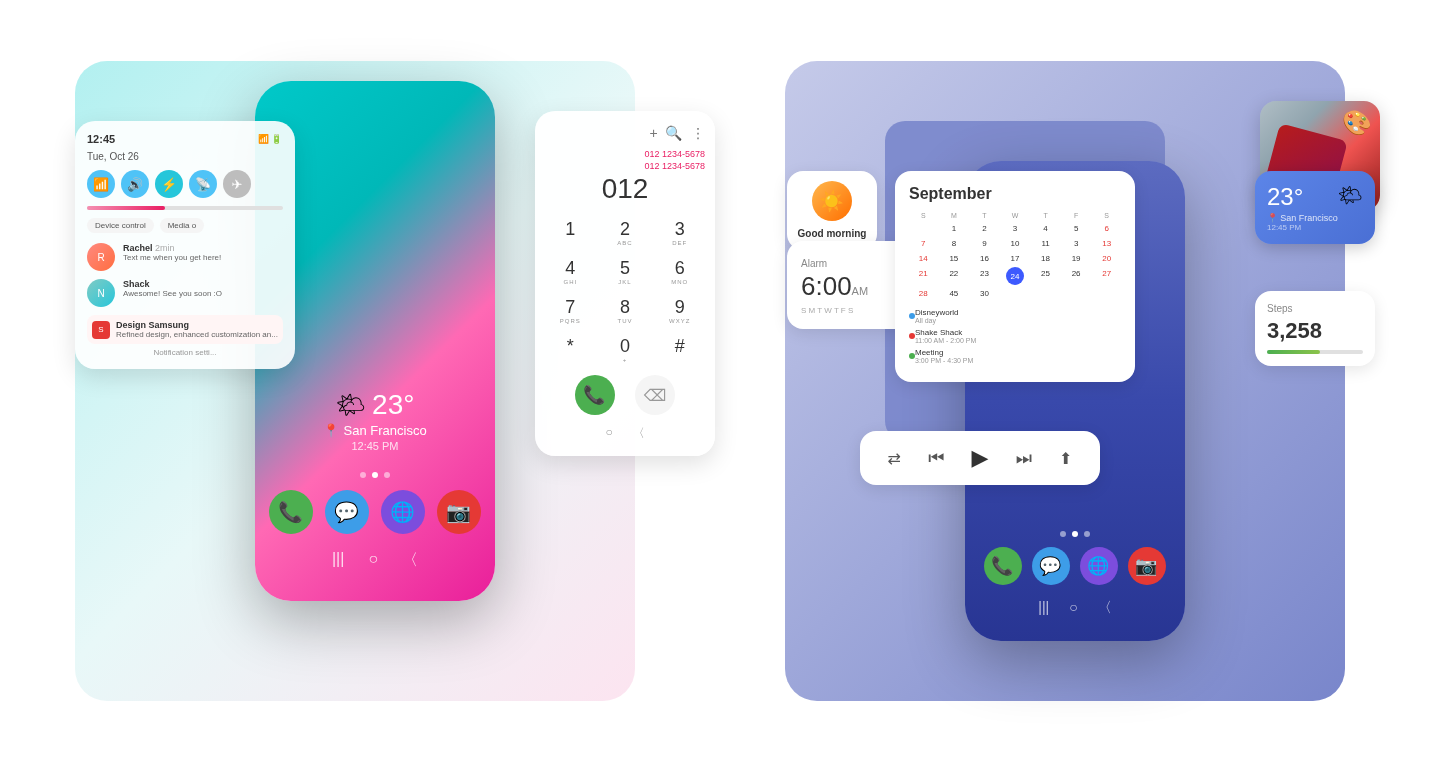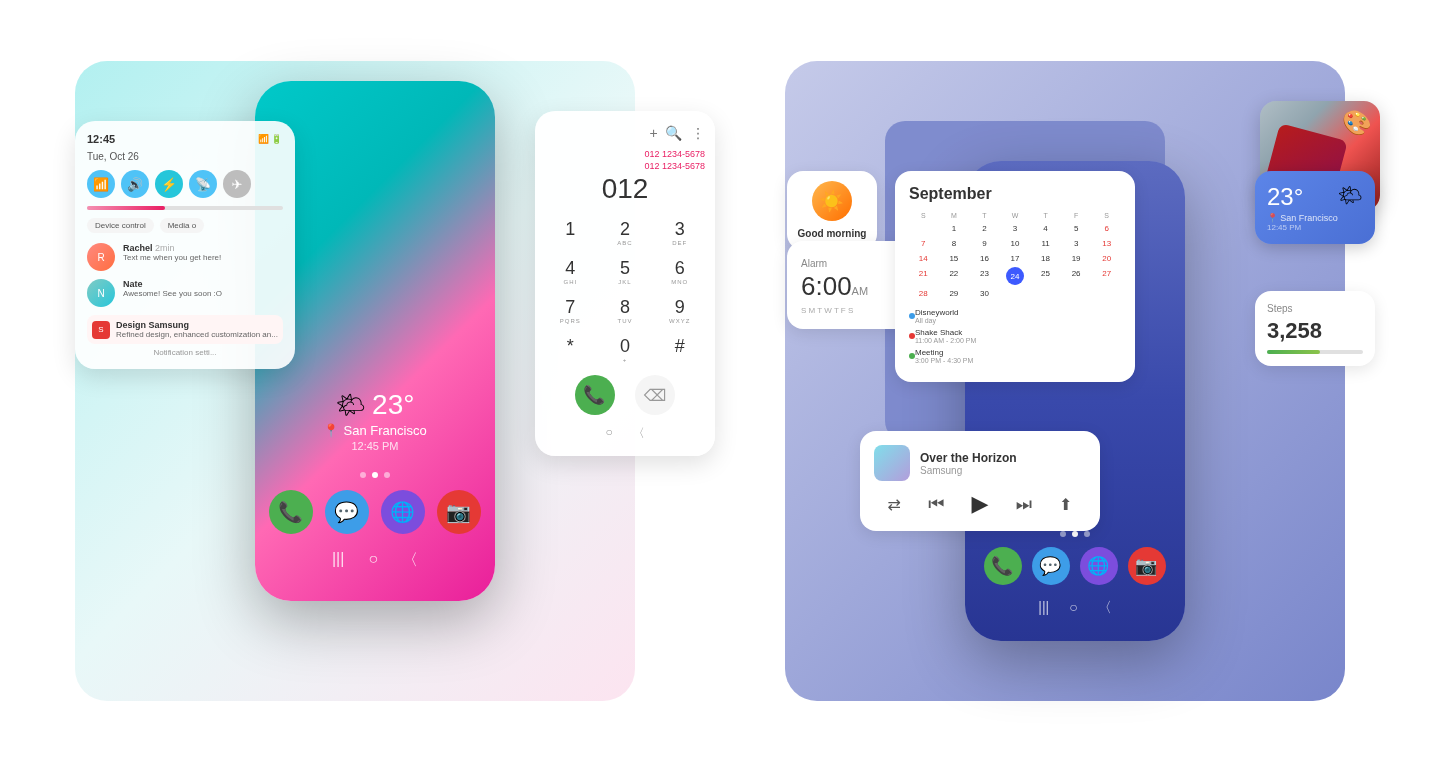--- a/index.html
+++ b/index.html
@@ -862,21 +862,21 @@
             <span>Rachel</span>
             <span style="font-weight:400;color:#aaa;">2min</span>
           </div>
           <div class="notif-msg">Text me when you get here!</div>
         </div>
       </div>
       <div class="notif-item">
         <div class="notif-avatar" style="background:linear-gradient(135deg,#80cbc4,#26c6da);">N</div>
         <div class="notif-content">
           <div class="notif-name">
-            <span>Nate</span>
+            <span>Shack</span>
           </div>
           <div class="notif-msg">Awesome! See you soon :O</div>
         </div>
       </div>
       <div class="notif-samsung">
         <div class="samsung-icon">S</div>
         <div>
           <div class="notif-name">Design Samsung</div>
           <div class="notif-msg">Refined design, enhanced customization an...</div>
         </div>
@@ -1037,21 +1037,21 @@
 
         <div class="cal-cell sunday">21</div>
         <div class="cal-cell">22</div>
         <div class="cal-cell">23</div>
         <div class="cal-cell today">24</div>
         <div class="cal-cell">25</div>
         <div class="cal-cell">26</div>
         <div class="cal-cell saturday">27</div>
 
         <div class="cal-cell sunday">28</div>
-        <div class="cal-cell">29</div>
+        <div class="cal-cell">45</div>
         <div class="cal-cell">30</div>
         <div class="cal-cell"></div>
         <div class="cal-cell"></div>
         <div class="cal-cell"></div>
         <div class="cal-cell"></div>
       </div>
       <div class="cal-events">
         <div class="cal-event">
           <div class="cal-event-dot" style="background:#3d9de8;"></div>
           <div>
@@ -1070,27 +1070,20 @@
           <div class="cal-event-dot" style="background:#4caf50;"></div>
           <div>
             <div class="cal-event-text">Meeting</div>
             <div class="cal-event-time">3:00 PM - 4:30 PM</div>
           </div>
         </div>
       </div>
     </div>
 
     <div class="widget-music">
-      <div class="music-info">
-        <div class="music-art"></div>
-        <div>
-          <div class="music-title">Over the Horizon</div>
-          <div class="music-artist">Samsung</div>
-        </div>
-      </div>
       <div class="music-controls">
         <span style="font-size:16px;color:#555;">⇄</span>
         <span style="font-size:18px;color:#555;">⏮</span>
         <span style="font-size:22px;color:#333;">▶</span>
         <span style="font-size:18px;color:#555;">⏭</span>
         <span style="font-size:16px;color:#555;">⬆</span>
       </div>
     </div>
 
     <div class="widget-steps">

